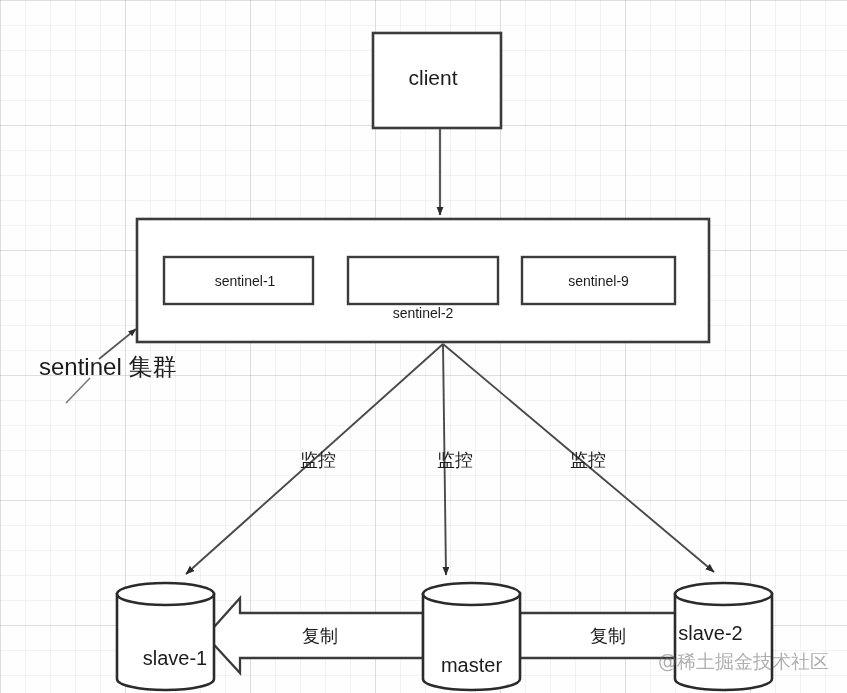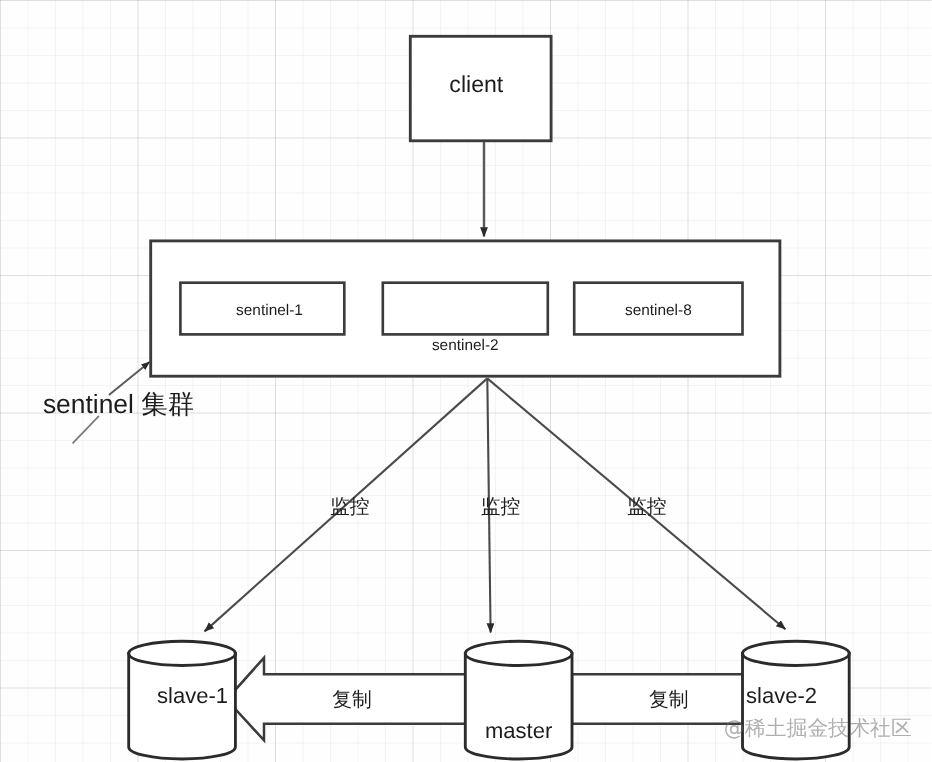--- a/index.html
+++ b/index.html
@@ -50,21 +50,21 @@
     font-size: 18px;
     top: 448px;
     width: 70px;
   }
   .lbl-m1 { left: 283px; }
   .lbl-m2 { left: 420px; }
   .lbl-m3 { left: 553px; }
   .lbl-db {
     font-size: 20px;
   }
-  .lbl-slave1 { left: 117px; top: 622px; width: 116px; }
+  .lbl-slave1 { left: 117px; top: 647px; width: 116px; }
   .lbl-master { left: 423px; top: 622px; width: 97px; margin-top: 32px; }
   .lbl-slave2 { left: 656px; top: 622px; width: 109px; }
   .lbl-replicate {
     font-size: 18px;
     top: 624px;
     width: 80px;
   }
   .lbl-r1 { left: 280px; }
   .lbl-r2 { left: 568px; }
   .lbl-cluster {
@@ -132,21 +132,21 @@
     <g>
       <path d="M 675,594 L 675,679 A 48.5,11 0 0 0 772,679 L 772,594 Z" fill="#ffffff" stroke="#2b2b2b" stroke-width="2.6"></path>
       <ellipse cx="723.5" cy="594" rx="48.5" ry="11" fill="#ffffff" stroke="#2b2b2b" stroke-width="2.6"></ellipse>
     </g>
   </svg>
 
   <div class="node-label lbl-client">client</div>
 
   <div class="node-label lbl-sentinel lbl-s1">sentinel-1</div>
   <div class="node-label lbl-sentinel lbl-s2">sentinel-2</div>
-  <div class="node-label lbl-sentinel lbl-s3">sentinel-8</div>
+  <div class="node-label lbl-sentinel lbl-s3">sentinel-9</div>
 
   <div class="node-label lbl-cluster">sentinel 集群</div>
 
   <div class="node-label lbl-monitor lbl-m1">监控</div>
   <div class="node-label lbl-monitor lbl-m2">监控</div>
   <div class="node-label lbl-monitor lbl-m3">监控</div>
 
   <div class="node-label lbl-replicate lbl-r1">复制</div>
   <div class="node-label lbl-replicate lbl-r2">复制</div>
 

